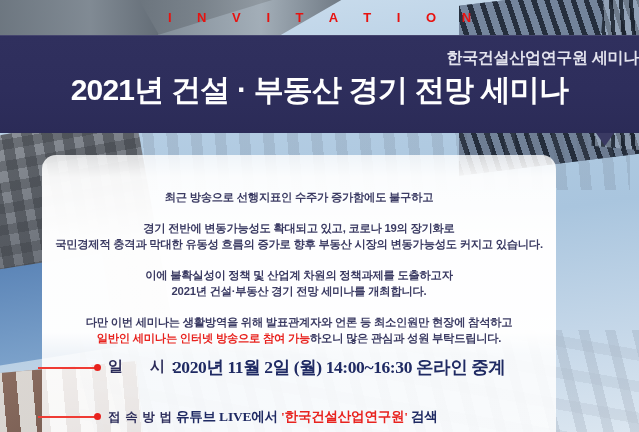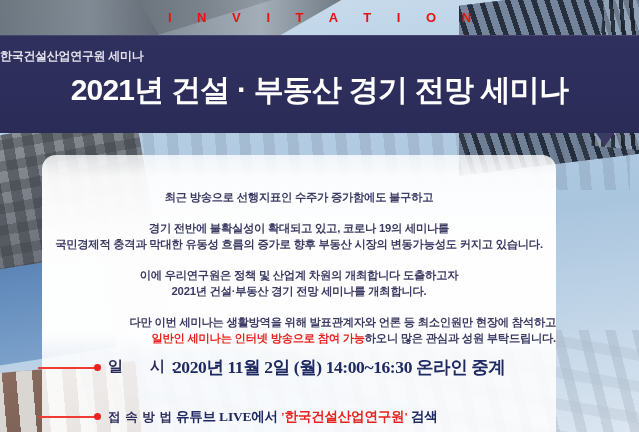--- a/index.html
+++ b/index.html
@@ -109,22 +109,22 @@
     line-height:18px;
   }
 
   
   .banner{
     position:absolute;left:0;top:35px;width:639px;height:98px;
     background:linear-gradient(180deg,#30305e 0%,#2e2e5c 55%,#2b2b57 100%);
     box-shadow:inset 0 1px 0 rgba(255,255,255,.10);
   }
   .banner-sub{
-    position:absolute;left:0;top:13px;width:639px;text-align:left;
-    color:#e3e3ee;font-size:12px;font-weight:700;letter-spacing:-.3px;
+    position:absolute;left:0;top:13px;width:639px;text-align:right;
+    color:#e3e3ee;font-size:16px;font-weight:700;letter-spacing:-.3px;
   }
   .banner-title{
     position:absolute;left:0;top:35px;width:639px;text-align:center;
     color:#ffffff;font-size:30px;font-weight:700;letter-spacing:-.8px;
     white-space:nowrap;
   }
   .banner-notch{
     position:absolute;left:596px;top:133px;
     width:0;height:0;
     border-left:9px solid transparent;
@@ -147,21 +147,21 @@
 
   
   .body-copy{
     position:absolute;left:42px;top:189px;width:514px;
     text-align:center;
     color:#3b3b63;
     font-size:11.3px;line-height:16.5px;font-weight:600;
     letter-spacing:-.25px;
   }
   .body-copy p{margin:0 0 14px 0;}
-  .body-copy p:last-child{margin-bottom:0;text-align:right;}
+  .body-copy p:last-child{margin-bottom:0;}
   .hl-red{color:#e8231f;font-weight:700;}
 
   
   .info-row{position:absolute;left:0;width:639px;height:24px;}
   .info-row.r1{top:356px;}
   .info-row.r2{top:405px;}
   .lead-line{
     position:absolute;top:11px;height:1.6px;background:#ef3b34;
   }
   .r1 .lead-line{left:38px;width:57px;}
@@ -209,25 +209,25 @@
   </div>
   <div class="banner-notch"></div>
 
   <div class="card"></div>
 
   <div class="body-copy">
     <p>
       <span>최근 방송으로 선행지표인 수주가 증가함에도 불구하고</span><br>
     </p>
     <p>
-      <span>경기 전반에 불확실성이 확대되고 있고, 코로나 19의 세미나를</span><br>
+      <span>경기 전반에 변동가능성도 확대되고 있고, 코로나 19의 장기화로</span><br>
       <span>국민경제적 충격과 막대한 유동성 흐름의 증가로 향후 부동산 시장의 변동가능성도 커지고 있습니다.</span>
     </p>
     <p>
-      <span>이에 우리연구원은 정책 및 산업계 차원의 개최합니다 도출하고자</span><br>
+      <span>이에 불확실성이 정책 및 산업계 차원의 정책과제를 도출하고자</span><br>
       <span>2021년 건설·부동산 경기 전망 세미나를 개최합니다.</span>
     </p>
     <p>
       <span>다만 이번 세미나는 생활방역을 위해 발표관계자와 언론 등 최소인원만 현장에 참석하고</span><br>
       <span class="hl-red">일반인 세미나는 인터넷 방송으로 참여 가능</span><span>하오니 많은 관심과 성원 부탁드립니다.</span>
     </p>
   </div>
 
   <div class="info-row r1">
     <div class="lead-line"></div>

